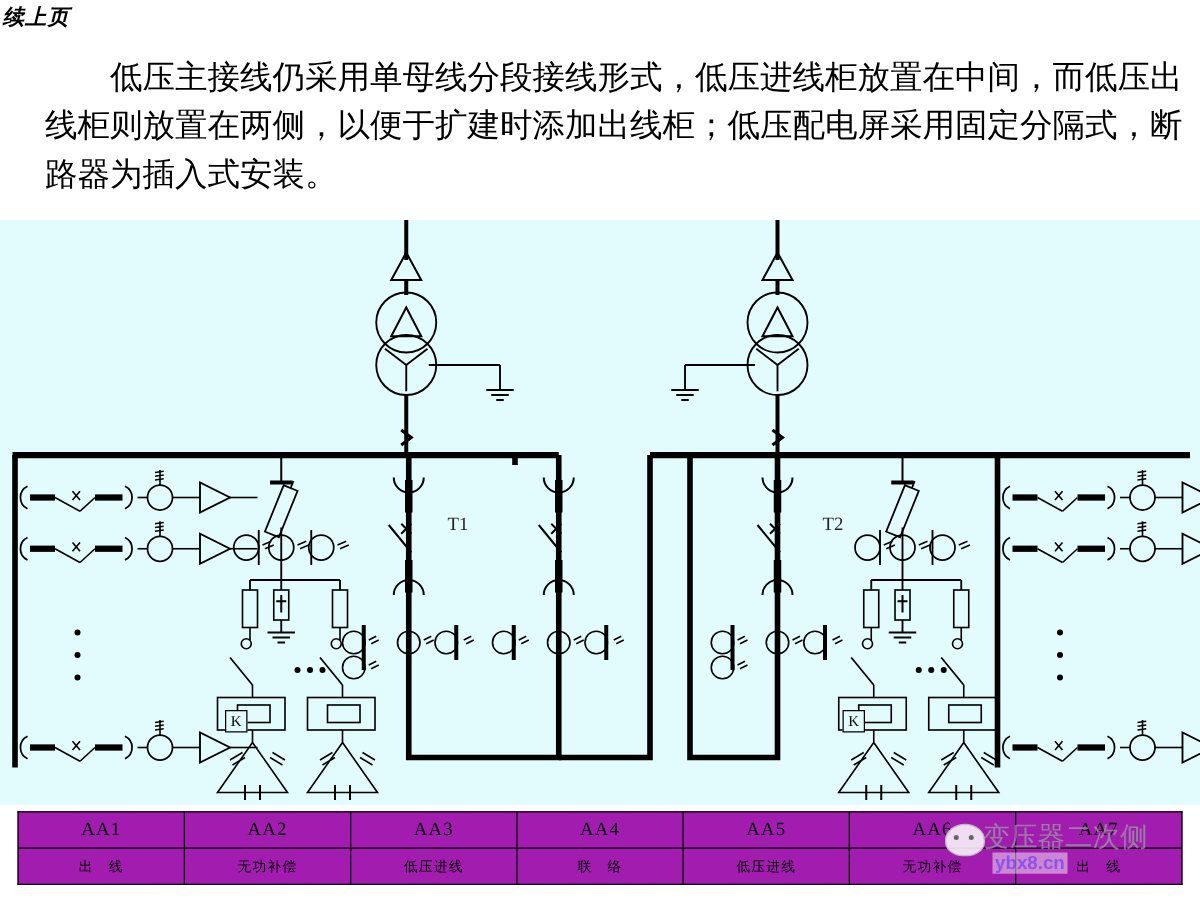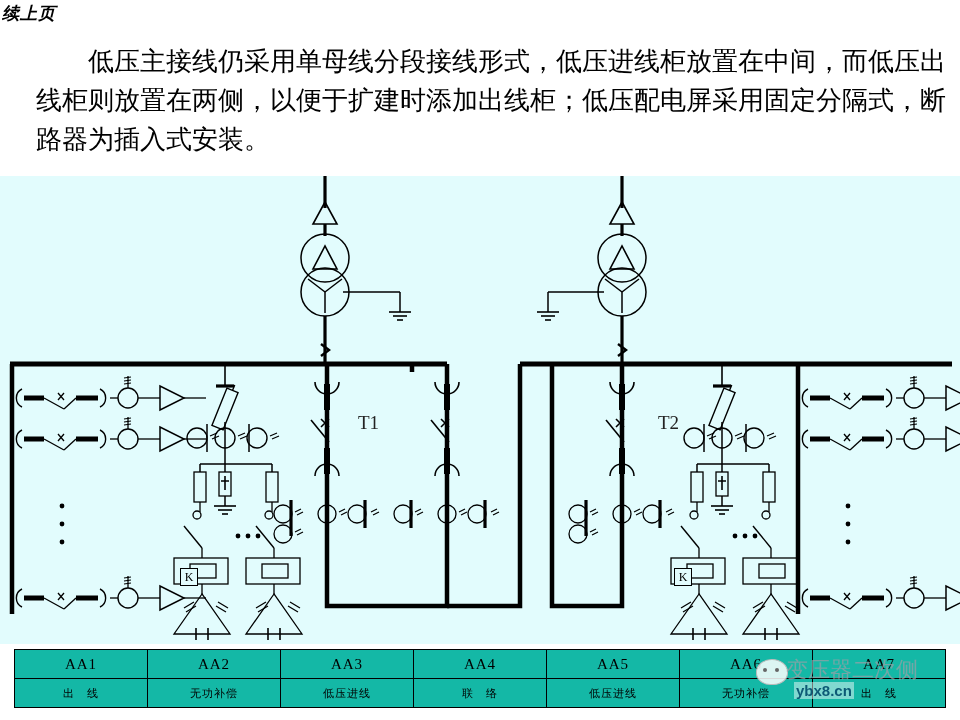--- a/index.html
+++ b/index.html
@@ -35,21 +35,21 @@
   }
   #diagram svg { display:block; }
 
   .dtitle {
     position: absolute; left: 58px; top: 34px;
     font-size: 20px; line-height: 29px; color: #111;
     font-weight: 600; letter-spacing: 2px;
     font-family: "Liberation Serif", "DejaVu Serif", serif;
   }
   .tlabel {
-    position: absolute; font-size: 19px; color: #222;
+    position: absolute; font-size: 15px; color: #222;
     font-family: "Liberation Serif", "DejaVu Serif", serif;
   }
   #t1-label { left: 358px; top: 236px; }
   #t2-label { left: 658px; top: 236px; text-align: right; }
 
   .kbox {
     position: absolute; width: 18px; height: 18px;
     border: 1.5px solid #000; background: #e2fcfd;
     font-size: 12px; line-height: 16px; text-align: center;
     font-family: "Liberation Serif", serif; color:#000;
@@ -57,21 +57,21 @@
   #k-left  { left: 180px; top: 392px; }
   #k-right { left: 674px; top: 392px; }
 
   
   #tablewrap {
     position: absolute; left: 14px; top: 649px;
     width: 932px; height: 58px;
   }
   table.cab {
     border-collapse: collapse; width: 932px; height: 58px;
-    background: #14b8a6;
+    background: #a21caf;
     table-layout: fixed;
   }
   table.cab td {
     border: 1px solid #000;
     text-align: center; vertical-align: middle;
     font-size: 15px; color: #000;
     font-family: "Liberation Serif", "DejaVu Serif", serif;
     height: 29px;
     letter-spacing: 1px;
   }
@@ -84,21 +84,21 @@
     pointer-events: none;
   }
   .wm-text {
     position: absolute; left: 30px; top: 0px;
     font-size: 22px; color: #9aa0a6; opacity: .72;
     font-family: "Liberation Serif", "DejaVu Serif", serif;
     letter-spacing: 0px; white-space: nowrap;
   }
   .wm-url {
     position: absolute; left: 38px; top: 27px;
-    font-size: 15px; font-weight: bold; color: #0c4a6e; opacity: .85;
+    font-size: 15px; font-weight: bold; color: #8b5cf6; opacity: .85;
     font-family: "Liberation Sans", sans-serif;
     background: rgba(255,255,255,.55);
     padding: 0 2px;
   }
   .wm-icon {
     position: absolute; left: 0px; top: 4px;
     width: 32px; height: 26px;
     border-radius: 50% 50% 45% 45%;
     background: rgba(255,255,255,.85);
     border: 1px solid #bbb;

